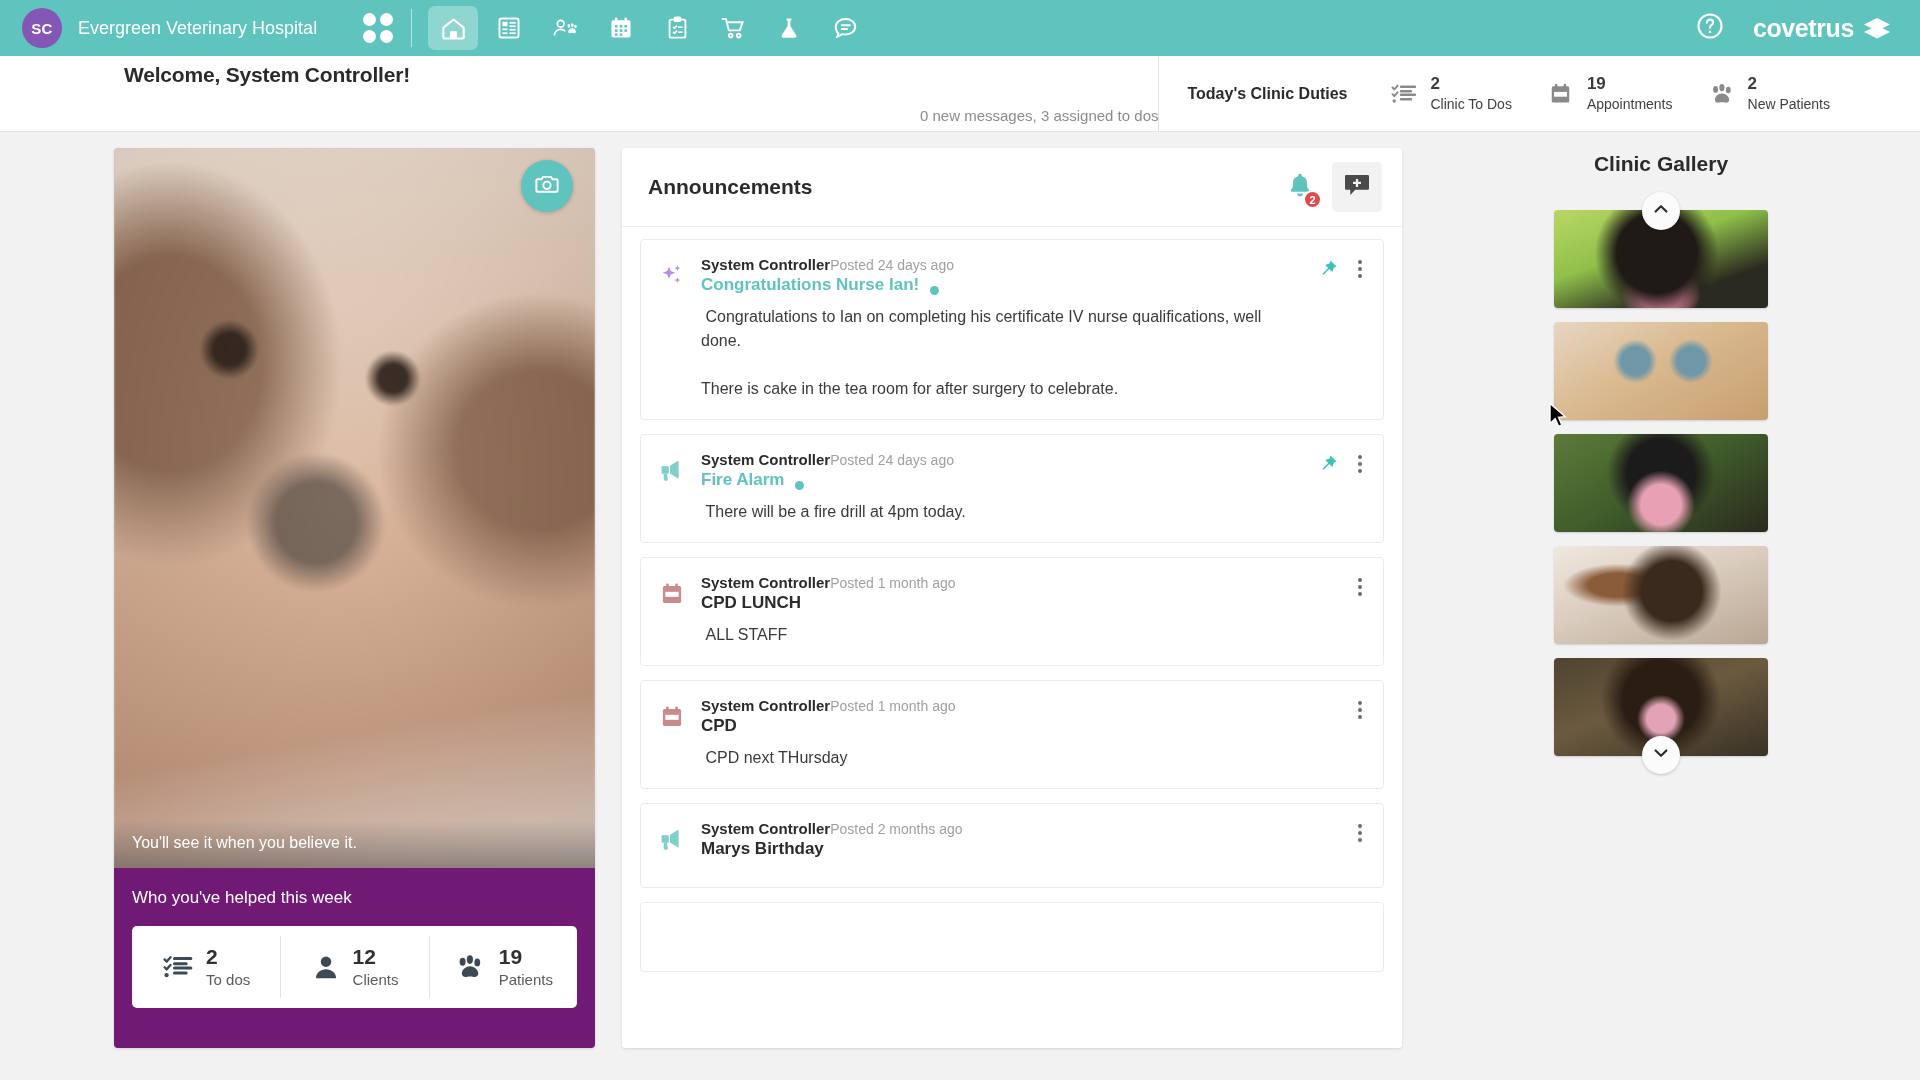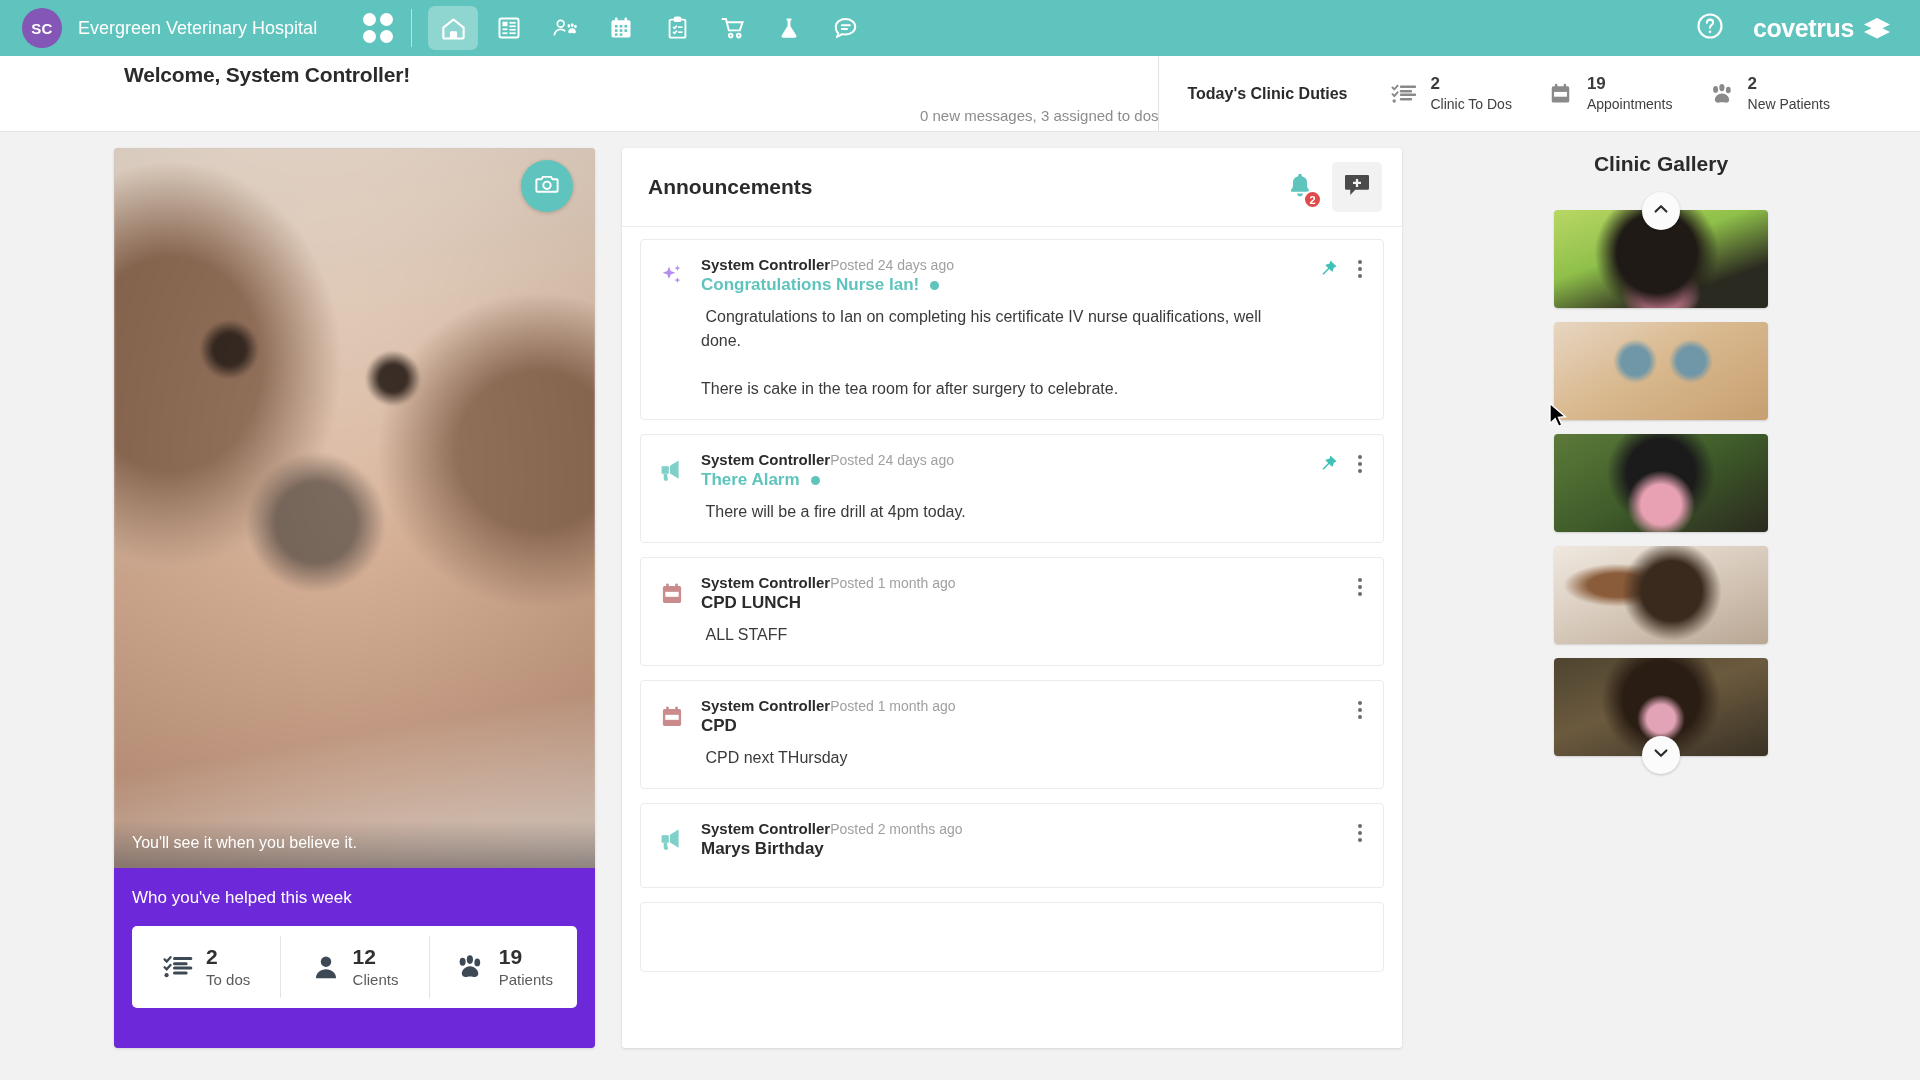--- a/index.html
+++ b/index.html
@@ -140,21 +140,21 @@
   }
   .hero-quote {
     position: absolute; left: 0; right: 0; bottom: 180px;
     padding: 14px 18px 16px;
     color: #fff; font-size: 16px;
     background: linear-gradient(to top, rgba(60,50,50,.45), rgba(60,50,50,0));
     z-index: 2;
   }
   .hero-stats {
     position: absolute; left: 0; right: 0; bottom: 0; height: 180px;
-    background: #6d28d9;
+    background: #701a75;
     padding: 20px 18px 22px;
     z-index: 2;
   }
   .hero-stats-title { color: #fff; font-size: 17px; margin-bottom: 18px; }
   .stat-row {
     background: #fff; border-radius: 5px; display: flex; height: 82px;
   }
   .stat {
     flex: 1 1 0; display: flex; align-items: center; justify-content: center; gap: 12px;
     position: relative; cursor: pointer;
@@ -212,21 +212,21 @@
   }
   .ann-ico { width: 34px; flex: 0 0 34px; display: flex; justify-content: center; padding-top: 6px; }
   .ann-body { flex: 1 1 auto; min-width: 0; }
   .ann-meta { display: flex; align-items: center; }
   .ann-author { font-size: 15px; font-weight: bold; color: #2b2b2b; }
   .ann-time { font-size: 14px; color: #a0a0a0; }
   .ann-subject {
     font-size: 17px; margin-top: 2px;
     display: flex; align-items: center; gap: 11px;
   }
-  .ann-subject.teal { color: #5fc4bd; font-weight: bold; }
+  .ann-subject.teal { color: #5fc4bd; font-weight: bold; align-items: flex-end; }
   .ann-subject.dark { color: #2b2b2b; font-weight: bold; text-align: center; }
   .dot-teal { width: 9px; height: 9px; border-radius: 50%; background: #5fc4bd; display:inline-block; }
   .ann-text { font-size: 16px; color: #3a3a3a; line-height: 1.5; margin-top: 10px; white-space: pre-wrap; }
   .ann-right { display: flex; align-items: flex-start; gap: 14px; padding-top: 2px; }
   .pin-ico { cursor: pointer; }
   .kebab { cursor: pointer; display: flex; flex-direction: column; gap: 3px; padding: 2px 5px; }
   .kebab i { width: 4px; height: 4px; border-radius: 50%; background: #6b6b6b; display:block; }
 
   
   .col-right {
@@ -599,21 +599,21 @@
               <path d="M3.6 9.2h7.2v7.6H3.6z"></path>
               <path d="M5.6 17h3.4l.9 5.2c.1.9-.6 1.6-1.5 1.6H7.2c-.7 0-1.3-.5-1.4-1.2z"></path>
             </svg>
           </div>
           <div class="ann-body">
             <div class="ann-meta">
               <span class="ann-author">System Controller</span>
               <span class="ann-time">Posted 24 days ago</span>
             </div>
             <div class="ann-subject teal">
-              <span>There Alarm</span>
+              <span>Fire Alarm</span>
               <span class="dot-teal"></span>
             </div>
             <div class="ann-text"> There will be a fire drill at 4pm today.</div>
           </div>
           <div class="ann-right">
             <span class="pin-ico">
               <svg width="22" height="22" viewBox="0 0 24 24" fill="#3fc1b8">
                 <path d="M14.6 2.6 21.4 9.4l-3.1 1.2-1.6 4.8-3.3-3.3-6.2 6.2-1.2-1.2 6.2-6.2L8.9 7.6l4.8-1.6z"></path>
               </svg>
             </span>

